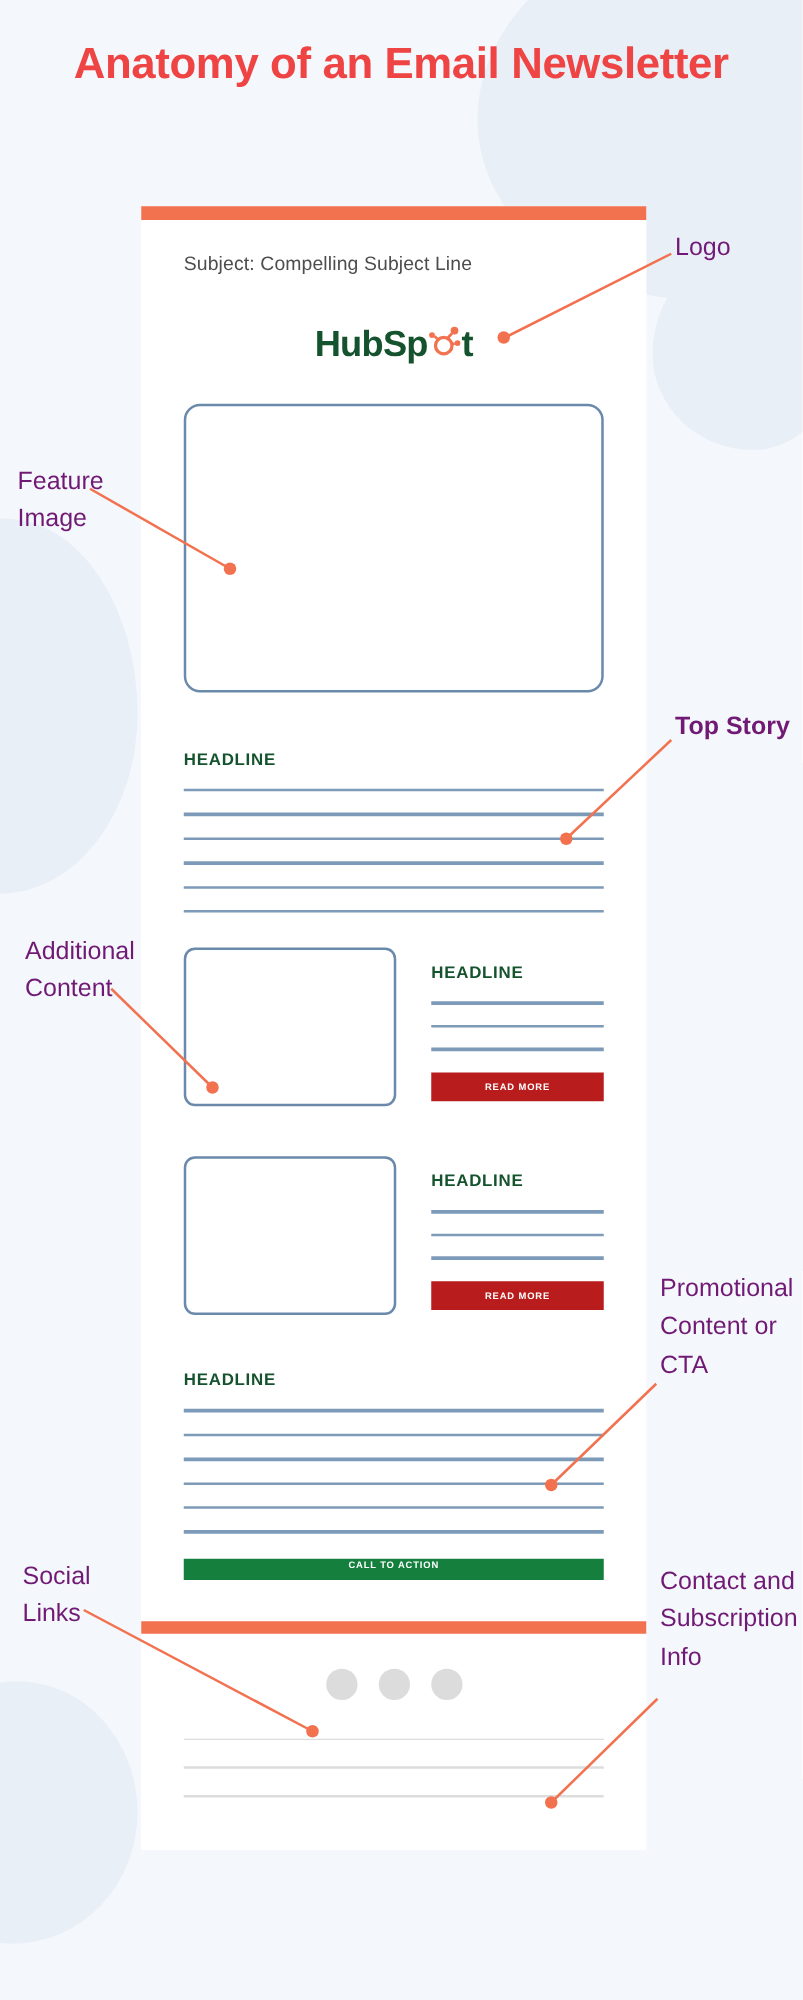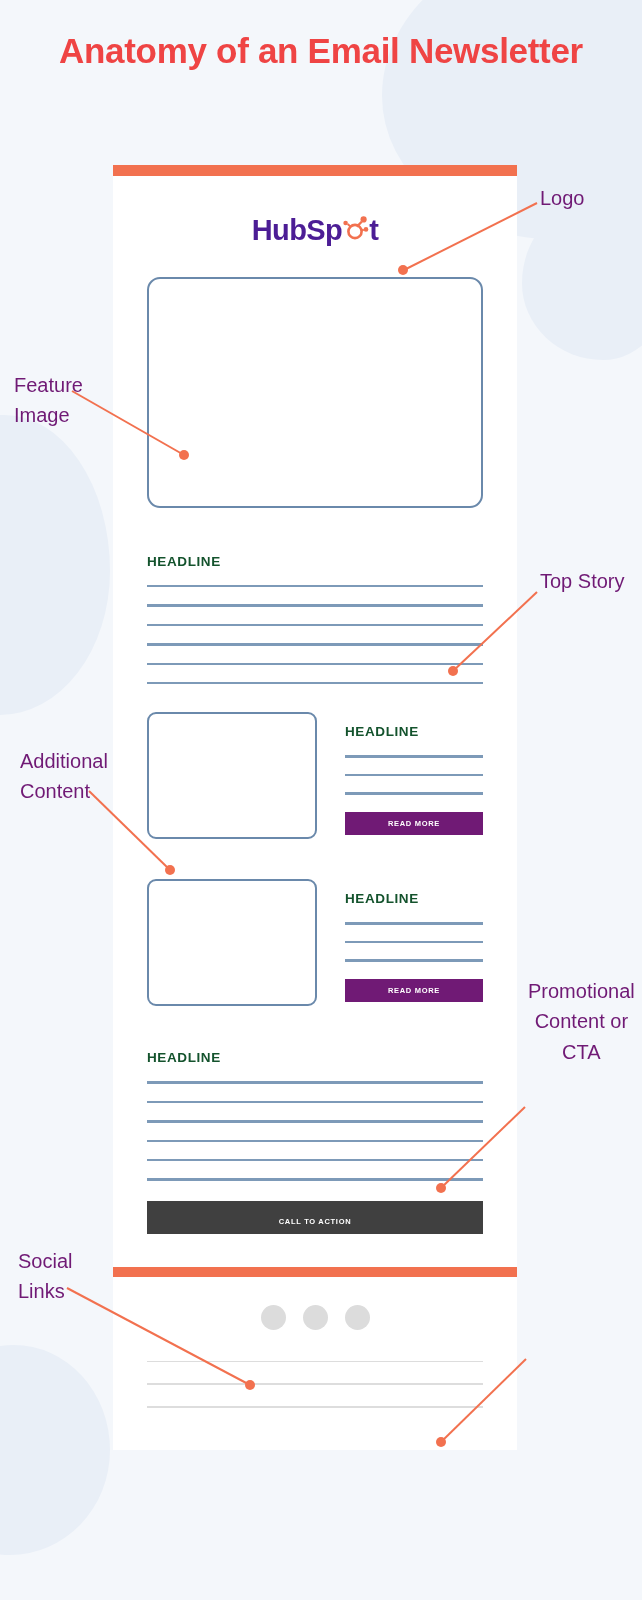--- a/index.html
+++ b/index.html
@@ -87,21 +87,21 @@
   .logo-wrap {
     display: flex;
     justify-content: center;
     align-items: center;
     margin-top: 38px;
     margin-bottom: 6px;
   }
   .logo-text {
     font-size: 29px;
     font-weight: bold;
-    color: #4c1d95;
+    color: #14532d;
     letter-spacing: -0.6px;
     display: flex;
     align-items: center;
   }
   .logo-sprocket {
     margin: 0 0px;
     display: inline-block;
     position: relative;
     top: 1px;
   }
@@ -152,41 +152,41 @@
   .col-text {
     flex: 1;
     margin-left: 28px;
     display: flex;
     flex-direction: column;
   }
   .col-text .headline { margin-top: 12px; }
   .col-text .tline { margin-top: 16px; }
   .btn-read {
     margin-top: 17px;
-    background: #701a75;
+    background: #b91c1c;
     color: #ffffff;
     font-size: 7.5px;
     font-weight: bold;
     letter-spacing: 0.7px;
     text-align: center;
     padding: 7px 0 7px 0;
   }
 
   
   .promo { margin-top: 44px; }
   .promo .headline { display: block; }
   .btn-cta {
     margin-top: 20px;
-    background: #404040;
+    background: #15803d;
     color: #ffffff;
     font-size: 7.5px;
     font-weight: bold;
     letter-spacing: 0.7px;
     text-align: center;
-    padding: 16px 0 8px 0;
+    padding: 0 0 8px 0;
   }
 
   
   .footer-bar {
     margin-top: 33px;
     height: 10px;
     background: #f2714f;
     margin-left: -34px;
     margin-right: -34px;
     width: calc(100% + 68px);
@@ -242,20 +242,21 @@
 </div>
 
 <div class="page-title">Anatomy of an Email Newsletter</div>
 
 <div class="email-mock">
 
   <div class="top-bar"></div>
 
   <div class="email-body">
 
+    <div class="subject-line">Subject: Compelling Subject Line</div>
 
     <div class="logo-wrap">
       <div class="logo-text">
         <span>HubSp</span>
         <span class="logo-sprocket">
           <svg width="27" height="26" viewBox="0 0 27 26">
             <circle cx="13" cy="16.5" r="6.6" fill="none" stroke="#f2714f" stroke-width="2.6"></circle>
             <circle cx="21.6" cy="4.4" r="3.1" fill="#f2714f"></circle>
             <circle cx="3.6" cy="8.0" r="2.3" fill="#f2714f"></circle>
             <circle cx="24.0" cy="14.4" r="2.3" fill="#f2714f"></circle>
@@ -357,25 +358,28 @@
 
     <line x1="526" y1="1359" x2="441" y2="1442" stroke="#f2714f" stroke-width="2"></line>
     <circle cx="441" cy="1442" r="5" fill="#f2714f"></circle>
   </svg>
 
   <div class="anno-label" style="left:540px; top:183px;">Logo</div>
 
   <div class="anno-label" style="left:14px; top:346px;margin-top:24px;">Feature
 Image</div>
 
-  <div class="anno-label" style="left:540px; top:566px;">Top Story</div>
+  <div class="anno-label" style="left:540px; top:566px;font-weight:bold;">Top Story</div>
 
   <div class="anno-label" style="left:20px; top:746px;">Additional
 Content</div>
 
-  <div class="anno-label" style="left:528px; top:976px;text-align:center;">Promotional
+  <div class="anno-label" style="left:528px; top:1016px;">Promotional
 Content or
 CTA</div>
 
   <div class="anno-label" style="left:18px; top:1246px;">Social
 Links</div>
 
+  <div class="anno-label" style="left:528px; top:1250px;">Contact and
+Subscription
+Info</div>
 </div>
 
 </body></html>

